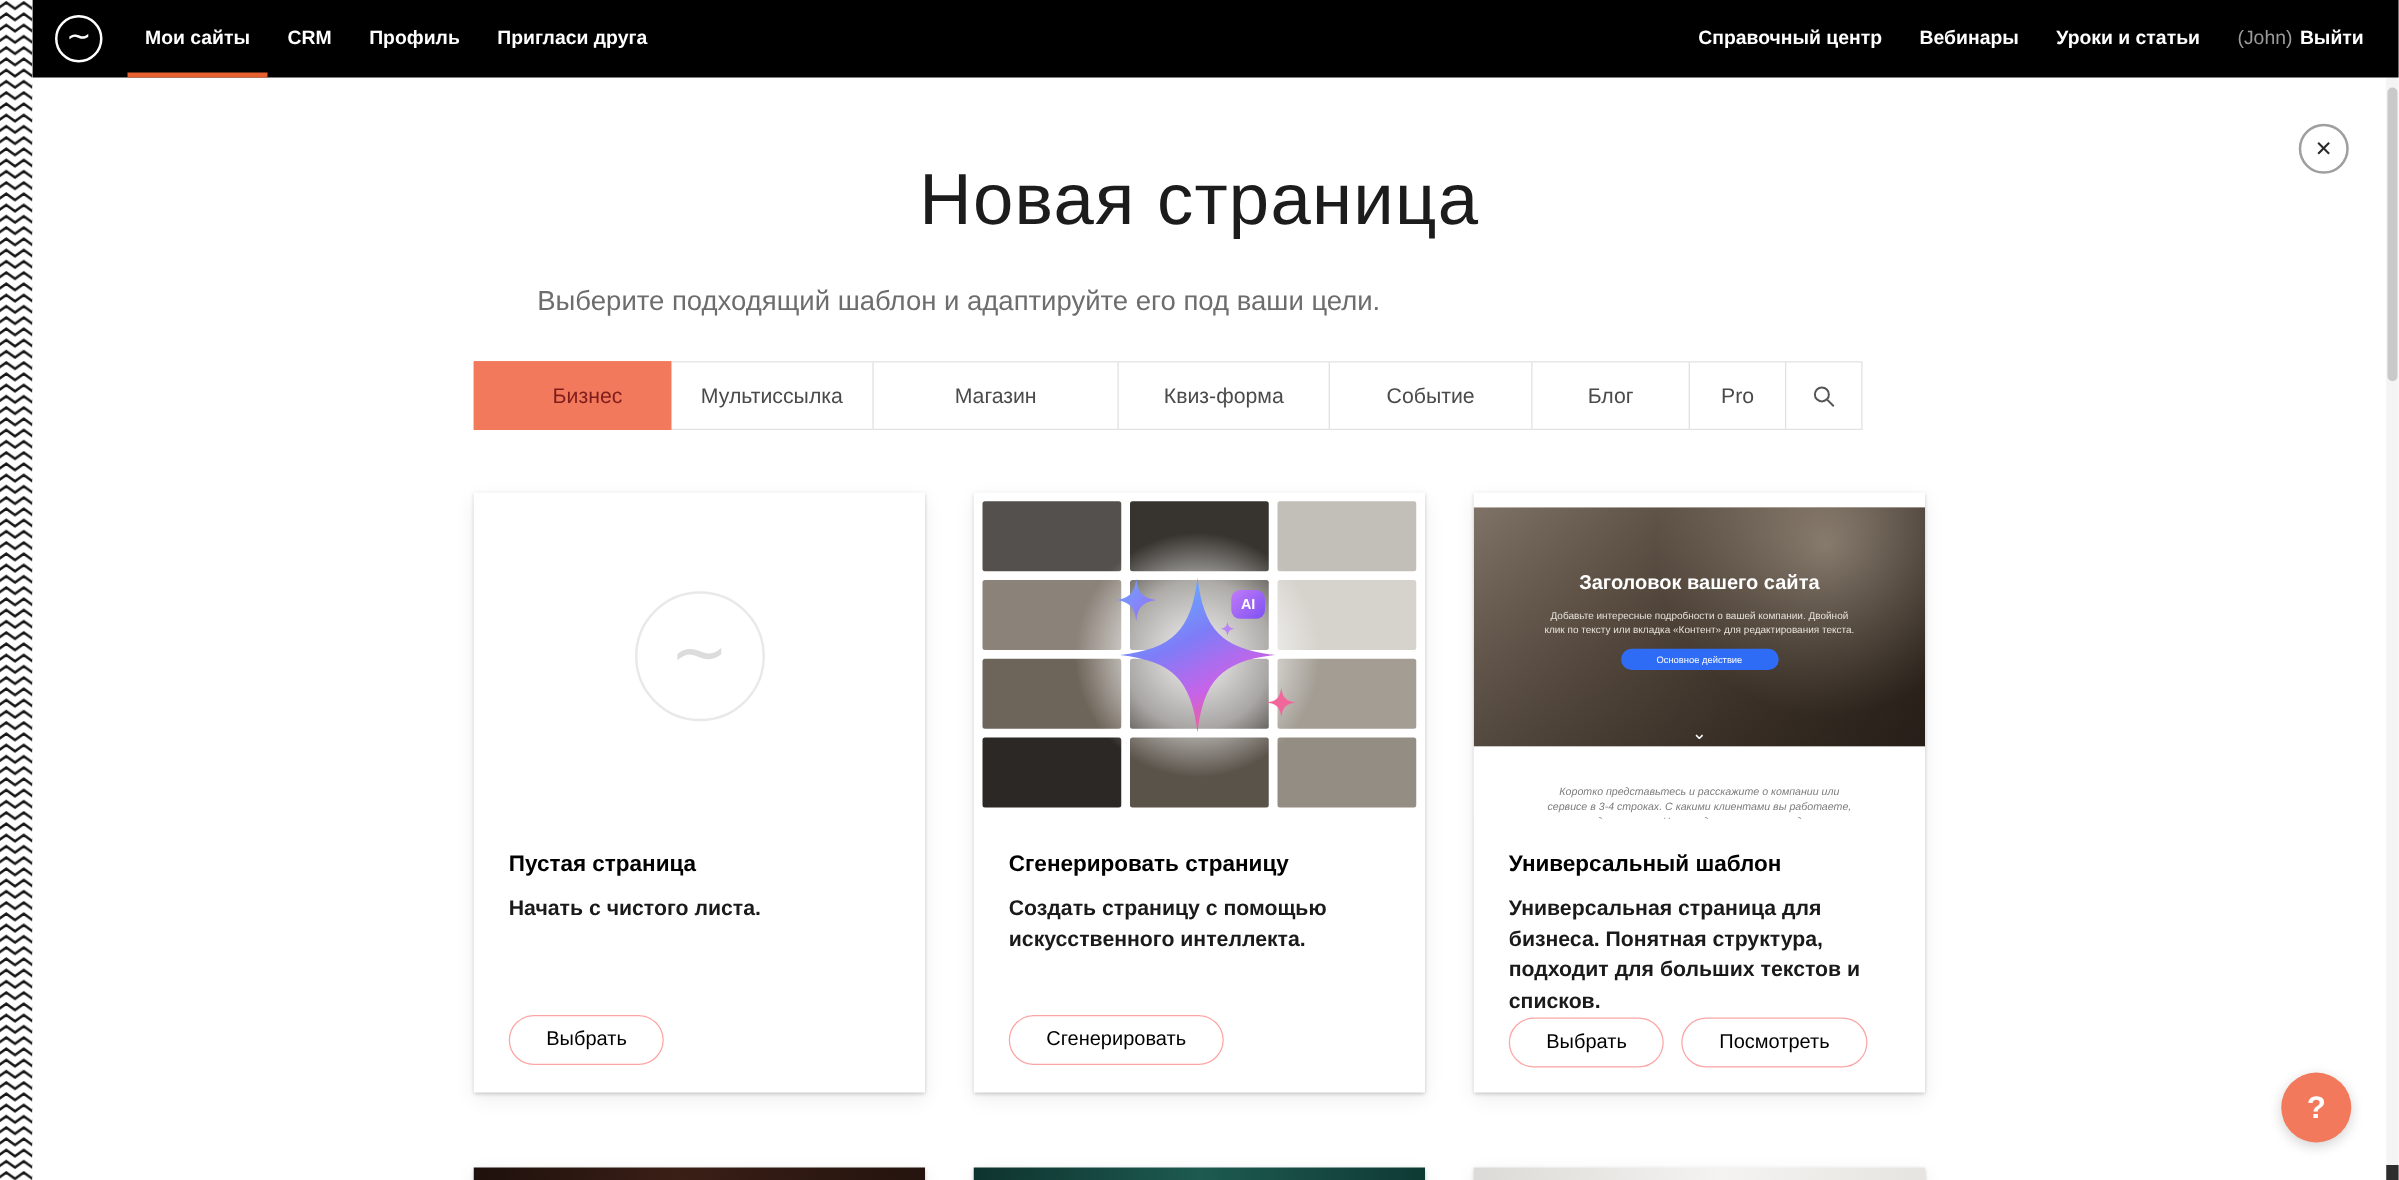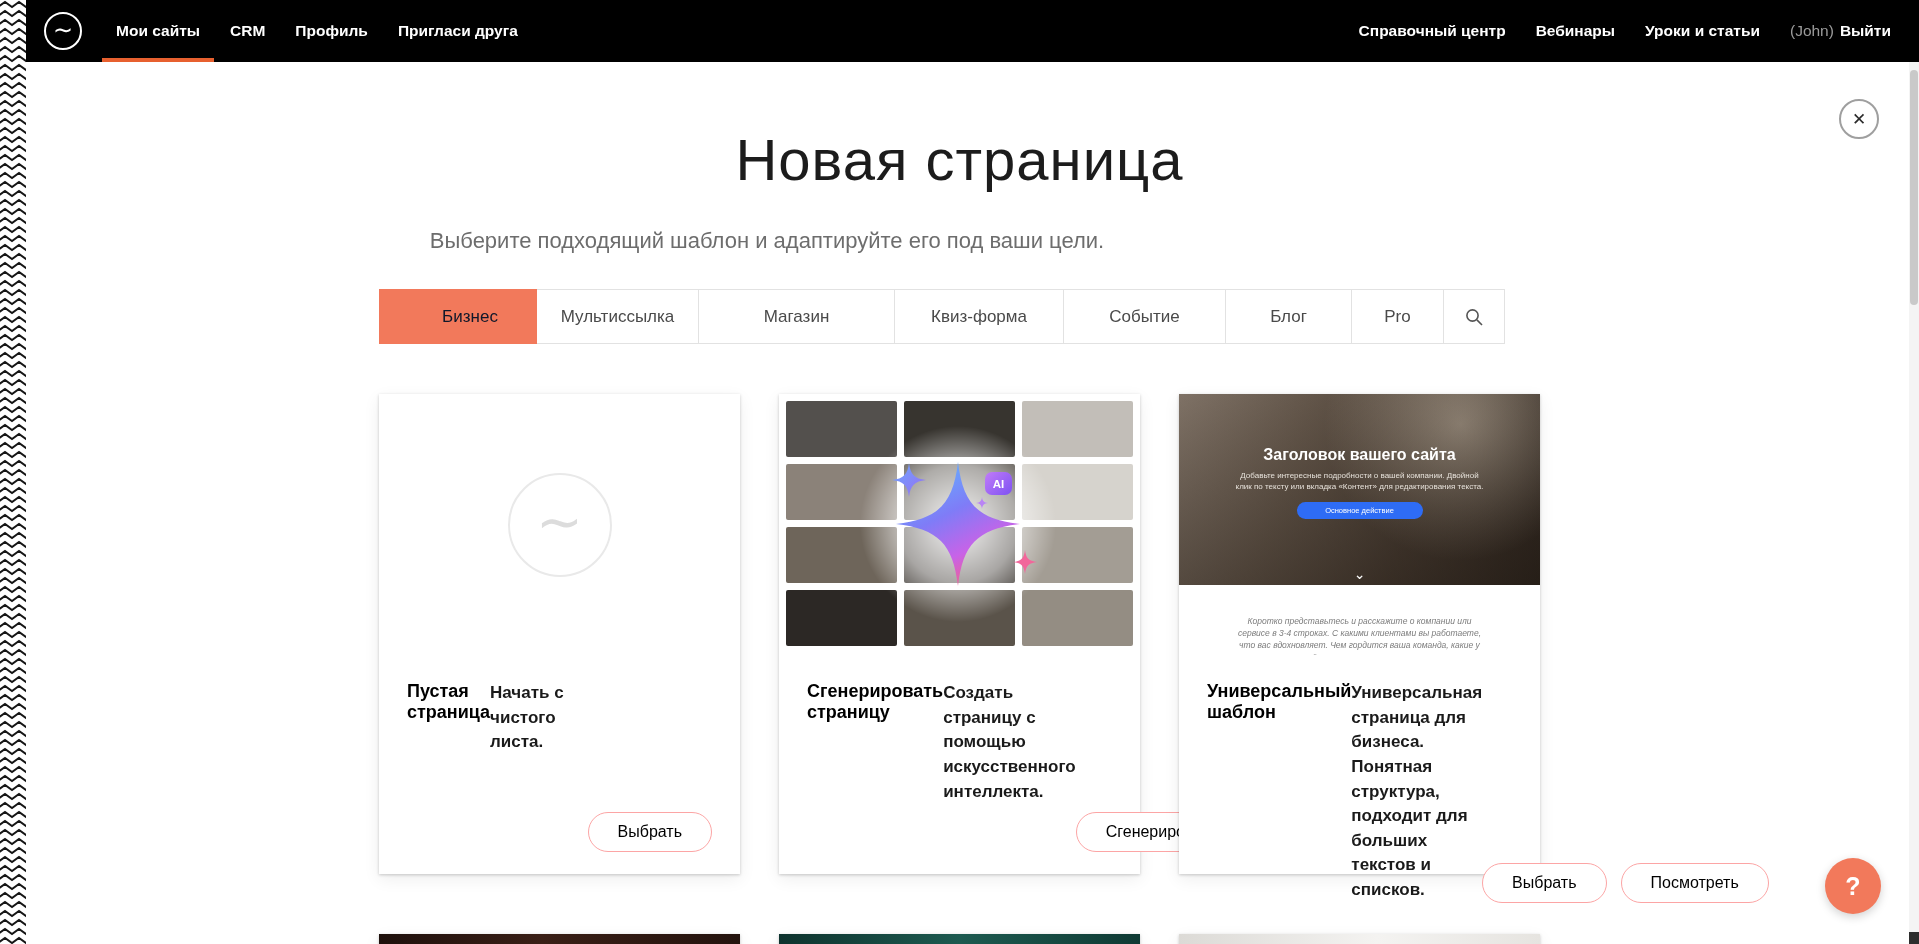--- a/index.html
+++ b/index.html
@@ -50,36 +50,36 @@
   }
 
   
   .tabs { position:absolute; left:379px; top:289px; height:55px; display:flex; }
   .tab {
     height:55px; background:#fff; border:1px solid #e2e2e2; margin-left:-1px;
     display:flex; align-items:center; justify-content:center;
     font-size:17px; color:#4a4a4a; position:relative;
   }
   .tab:first-child { margin-left:0; }
-  .tab.active { background:#f2795b; border-color:#f2795b; color:#0f172a; z-index:1;padding-left:24px; }
+  .tab.active { background:#f2795b; border-color:#f2795b; color:#7f1d1d; z-index:1;padding-left:24px; }
   .tab:nth-child(1){width:158px}.tab:nth-child(2){width:163px}.tab:nth-child(3){width:197px}
   .tab:nth-child(4){width:170px}.tab:nth-child(5){width:163px}.tab:nth-child(6){width:127px}
-  .tab:nth-child(7){width:93px}.tab:nth-child(8){width:62px}
+  .tab:nth-child(7){width:78px}.tab:nth-child(8){width:62px}
 
   
   .cards-grid {
     position:absolute; left:379px; top:394px;
     display:grid; grid-template-columns:repeat(3,361px); column-gap:39px; row-gap:60px;
   }
   .card {
     width:361px; height:480px; background:#fff; display:flex; flex-direction:column;
     box-shadow:0 1px 3px rgba(0,0,0,.2), 0 5px 16px rgba(0,0,0,.07);
   }
   .card-img { width:361px; height:261px; position:relative; overflow:hidden; flex:0 0 auto; }
-  .card-body { flex:1; padding:26px 28px 22px; display:flex; flex-direction:row; }
+  .card-body { flex:1; padding:26px 28px 22px; display:flex; flex-direction:column; }
   .card-title { margin:0 0 13px; font-size:18px; font-weight:bold; color:#000; }
   .card-desc { margin:0; font-size:17px; line-height:1.45; color:#1a1a1a;font-weight:bold; }
   .card-buttons { margin-top:auto; display:flex; gap:14px; }
   .pill-btn {
     height:40px; padding:0 29px; border-radius:22px; border:1px solid #fca5a5;
     background:#fff; font-size:16px; color:#000; font-family:inherit;
     display:flex; align-items:center; justify-content:center; white-space:nowrap;
   }
 
   
@@ -107,21 +107,21 @@
   }
 
   
   .preview-photo {
     height:191px; position:relative; text-align:center;
     background:
       linear-gradient(rgba(25,18,12,.25), rgba(25,18,12,.5)),
       radial-gradient(circle at 78% 16%, rgba(233,218,198,.65), rgba(233,218,198,0) 42%),
       linear-gradient(108deg,#a19284 0%,#7b6c5e 32%,#55483d 64%,#332a23 100%);
   }
-  .preview-heading { margin:0; padding-top:52px; color:#fff; font-size:16px; font-weight:bold; }
+  .preview-heading { margin:12px; padding-top:52px; color:#fff; font-size:16px; font-weight:bold; }
   .preview-sub { width:252px; margin:7px auto 0; color:#e6e1da; font-size:8px; line-height:1.35; }
   .preview-cta {
     display:flex; align-items:center; justify-content:center; width:126px; height:17px;
     margin:9px auto 0; border-radius:9px; background:#2e6cf5; color:#fff; font-size:7.5px; border:none;
   }
   .preview-chevron { position:absolute; bottom:4px; left:50%; transform:translateX(-50%); color:#fff; font-size:14px; line-height:1; }
   .preview-body { height:70px; background:#fff; overflow:hidden; }
   .preview-paragraph { width:248px; margin:30px auto 0; font-size:8.5px; line-height:1.42; color:#7c7c7c; text-align:center;font-style:italic; }
 
   

